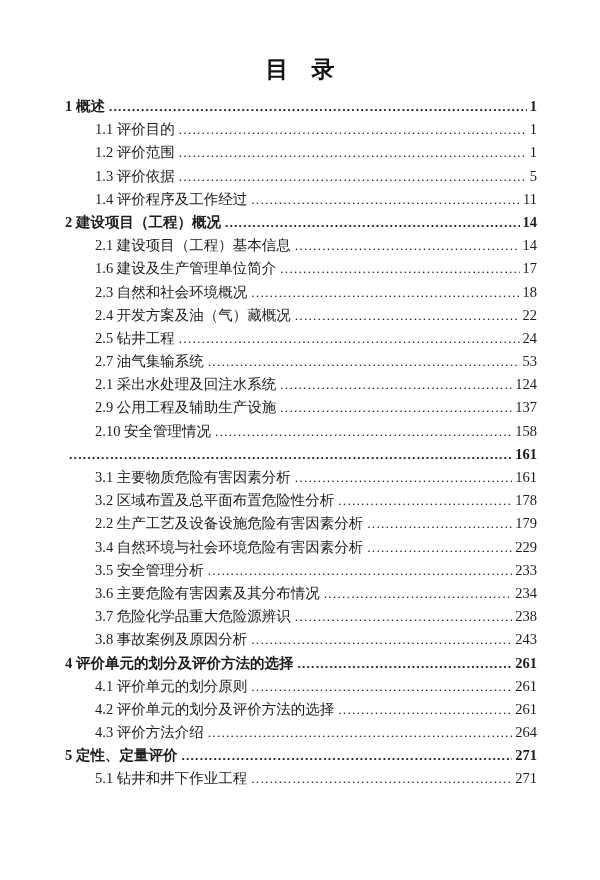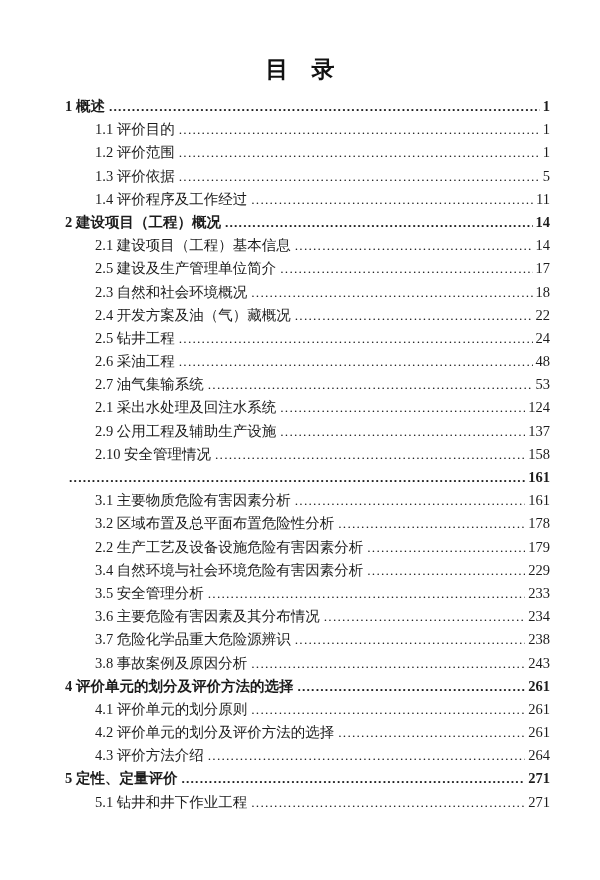--- a/index.html
+++ b/index.html
@@ -18,21 +18,21 @@
   }
   .doc-title {
     padding-top: 56px;
     text-align: center;
     font-size: 23px;
     line-height: 28px;
     font-weight: bold;
     color: #111;
   }
   .toc-list {
-    margin: 11px 50px 0 65px; 
+    margin: 11px 63px 0 65px; 
   }
   .toc-row {
     display: flex;
     align-items: baseline;
     height: 23.2px;
     line-height: 23.2px;
     font-size: 14.5px;
     white-space: nowrap;
   }
   .toc-row.level1 {
@@ -97,43 +97,38 @@
         <span class="toc-label">2 建设项目（工程）概况</span>
         <span class="toc-dots"></span>
         <span class="toc-page">14</span>
       </div>
       <div class="toc-row level2">
         <span class="toc-label">2.1 建设项目（工程）基本信息</span>
         <span class="toc-dots"></span>
         <span class="toc-page">14</span>
       </div>
       <div class="toc-row level2">
-        <span class="toc-label">2.5 建设及生产管理单位简介</span>
+        <span class="toc-label">1.6 建设及生产管理单位简介</span>
         <span class="toc-dots"></span>
         <span class="toc-page">17</span>
       </div>
       <div class="toc-row level2">
         <span class="toc-label">2.3 自然和社会环境概况</span>
         <span class="toc-dots"></span>
         <span class="toc-page">18</span>
       </div>
       <div class="toc-row level2">
         <span class="toc-label">2.4 开发方案及油（气）藏概况</span>
         <span class="toc-dots"></span>
         <span class="toc-page">22</span>
       </div>
       <div class="toc-row level2">
         <span class="toc-label">2.5 钻井工程</span>
         <span class="toc-dots"></span>
         <span class="toc-page">24</span>
-      </div>
-      <div class="toc-row level2">
-        <span class="toc-label">2.6 采油工程</span>
-        <span class="toc-dots"></span>
-        <span class="toc-page">48</span>
       </div>
       <div class="toc-row level2">
         <span class="toc-label">2.7 油气集输系统</span>
         <span class="toc-dots"></span>
         <span class="toc-page">53</span>
       </div>
       <div class="toc-row level2">
         <span class="toc-label">2.1 采出水处理及回注水系统</span>
         <span class="toc-dots"></span>
         <span class="toc-page">124</span>

